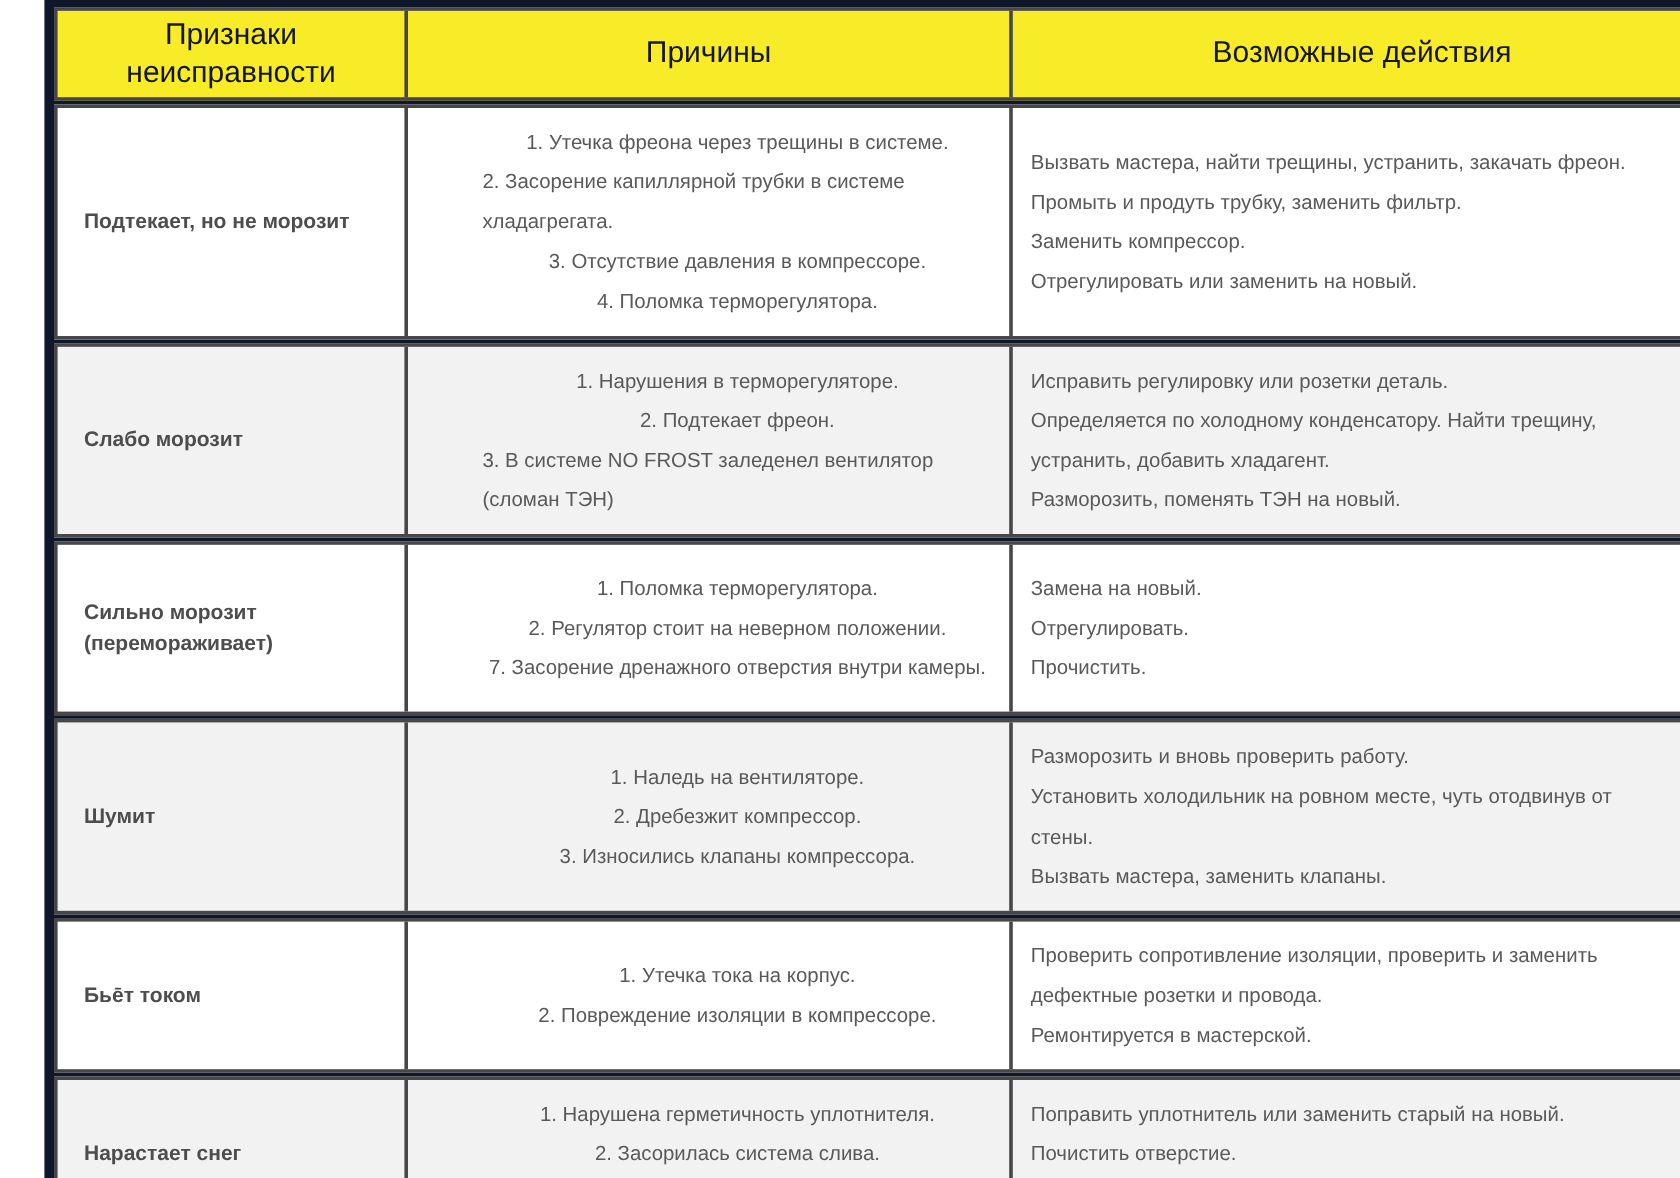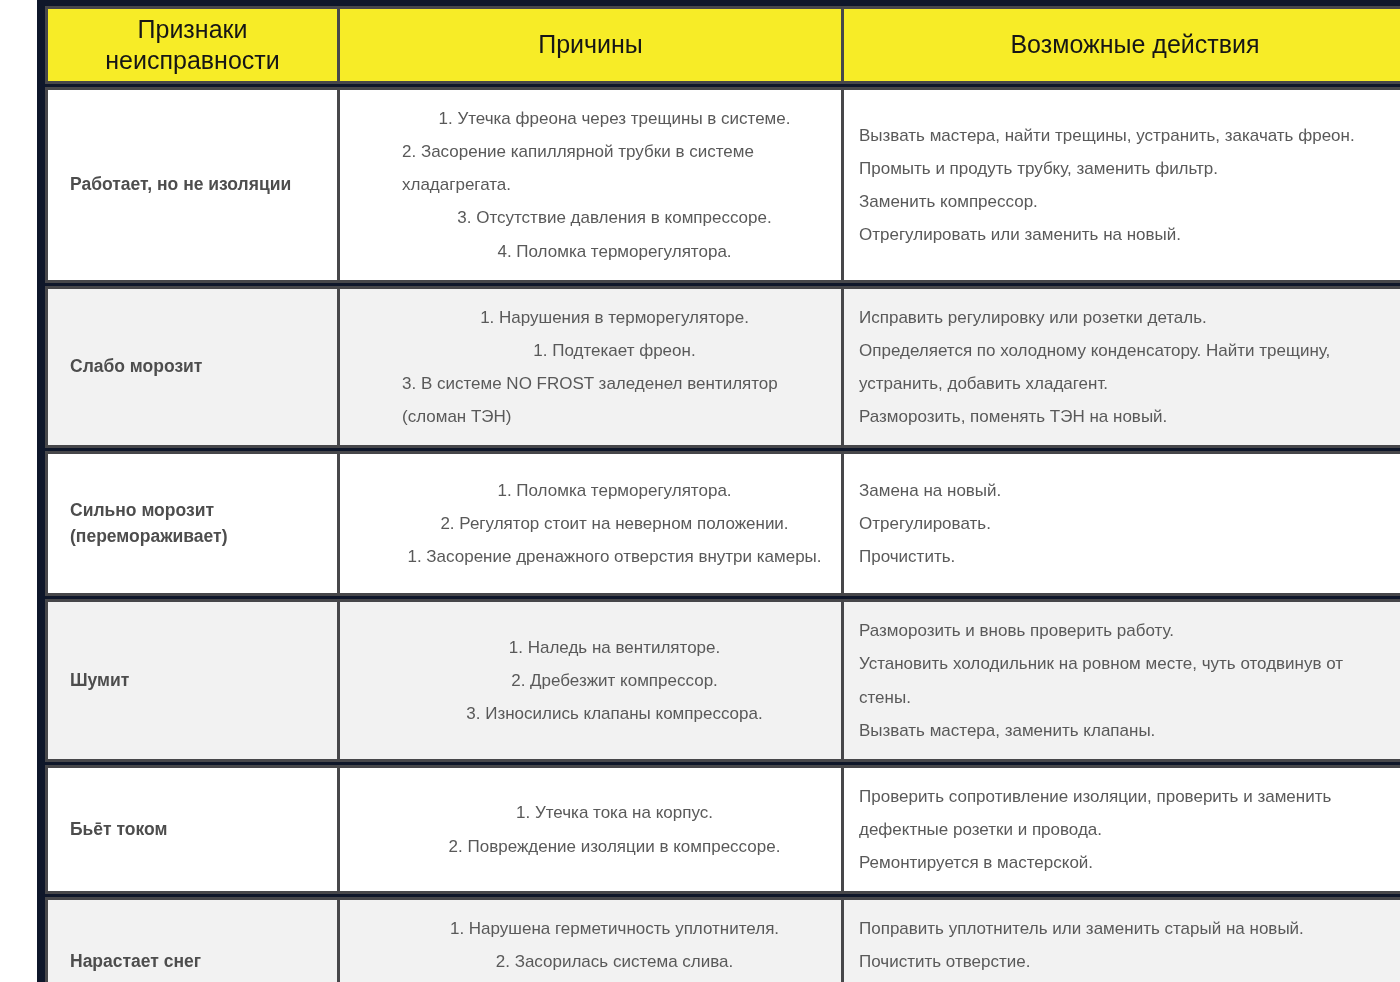--- a/index.html
+++ b/index.html
@@ -88,55 +88,55 @@
   <div class="tbl">
 
     <div class="row header">
       <div class="cell c1">Признаки неисправности</div>
       <div class="cell c2">Причины</div>
       <div class="cell c3">Возможные действия</div>
     </div>
 
     <div id="table-body">
   <div class="row body">
-    <div class="cell c1 symptom">Работает, но не изоляции</div>
+    <div class="cell c1 symptom">Подтекает, но не морозит</div>
     <div class="cell c2 causes">
             <div class="line">1. Утечка фреона через трещины в системе.</div>
             <div class="line">2. Засорение капиллярной трубки в системе хладагрегата.</div>
             <div class="line">3. Отсутствие давления в компрессоре.</div>
             <div class="line">4. Поломка терморегулятора.</div>
           </div>
     <div class="cell c3 actions">
             <div class="line">Вызвать мастера, найти трещины, устранить, закачать фреон.</div>
             <div class="line">Промыть и продуть трубку, заменить фильтр.</div>
             <div class="line">Заменить компрессор.</div>
             <div class="line">Отрегулировать или заменить на новый.</div>
           </div>
   </div>
 
   <div class="row body">
     <div class="cell c1 symptom">Слабо морозит</div>
     <div class="cell c2 causes">
             <div class="line">1. Нарушения в терморегуляторе.</div>
-            <div class="line">1. Подтекает фреон.</div>
+            <div class="line">2. Подтекает фреон.</div>
             <div class="line">3. В системе NO FROST заледенел вентилятор (сломан ТЭН)</div>
           </div>
     <div class="cell c3 actions">
             <div class="line">Исправить регулировку или розетки деталь.</div>
             <div class="line">Определяется по холодному конденсатору. Найти трещину, устранить, добавить хладагент.</div>
             <div class="line">Разморозить, поменять ТЭН на новый.</div>
           </div>
   </div>
 
   <div class="row body">
     <div class="cell c1 symptom">Сильно морозит (перемораживает)</div>
     <div class="cell c2 causes">
             <div class="line">1. Поломка терморегулятора.</div>
             <div class="line">2. Регулятор стоит на неверном положении.</div>
-            <div class="line">1. Засорение дренажного отверстия внутри камеры.</div>
+            <div class="line">7. Засорение дренажного отверстия внутри камеры.</div>
           </div>
     <div class="cell c3 actions">
             <div class="line">Замена на новый.</div>
             <div class="line">Отрегулировать.</div>
             <div class="line">Прочистить.</div>
           </div>
   </div>
 
   <div class="row body">
     <div class="cell c1 symptom">Шумит</div>

